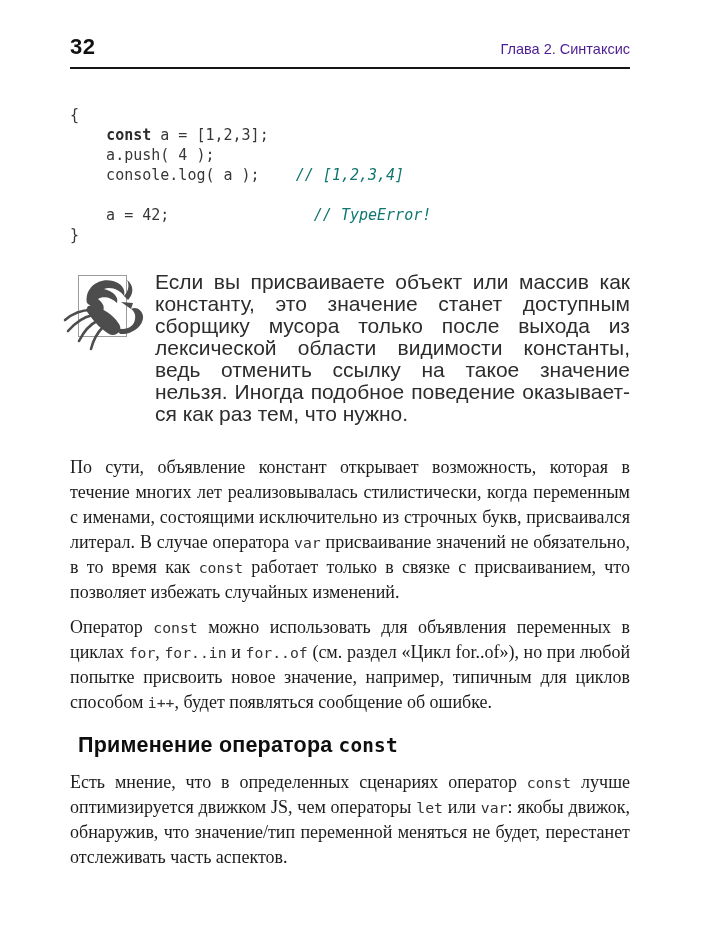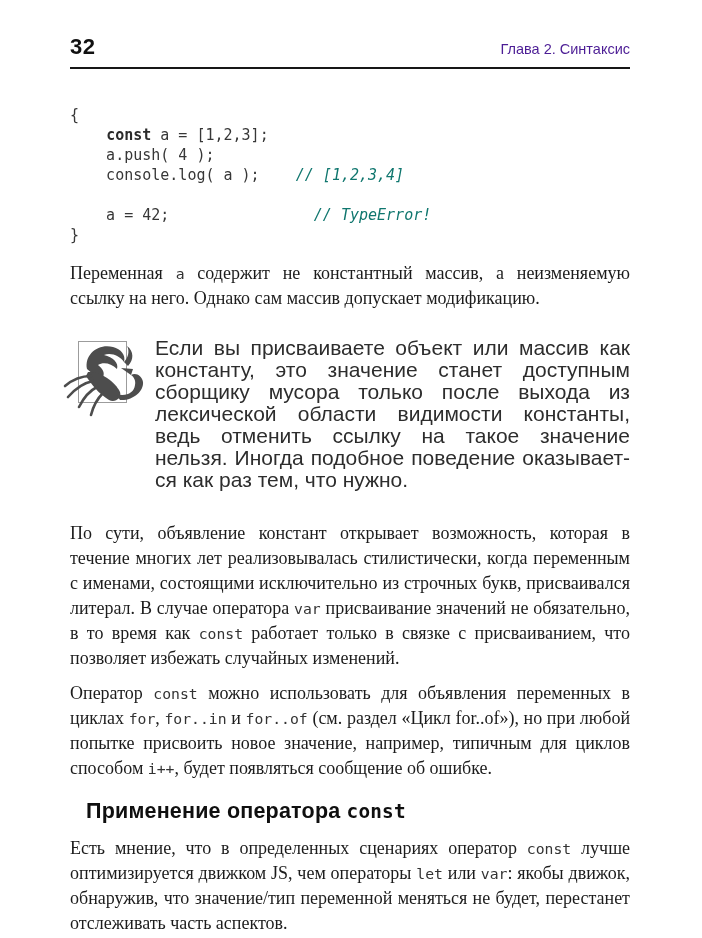--- a/index.html
+++ b/index.html
@@ -69,21 +69,21 @@
   .note-iconbox svg { position: absolute; left: -16px; top: -4px; overflow: visible; }
   .note-spacer { flex: 0 0 28px; }
   .note-text {
     font-family: "Liberation Sans", sans-serif;
     font-size: 21px; line-height: 22px;
     text-align: justify;
     color: #2d2d2d;
   }
   
   .heading {
-    margin: 18px 0 12px 16px;
+    margin: 18px 0 12px 8px;
     font-family: "Liberation Sans", sans-serif;
     font-weight: bold;
     font-size: 21.5px;
     color: #0f0f0f;
     letter-spacing: 0.2px;
     text-align: left;
   }
   .heading .run-mono { font-weight: bold; font-size: 0.9em; color: #0f0f0f; }
 </style>
 </head>
@@ -91,21 +91,20 @@
 
 <div class="page">
 
   <div class="hdr">
     <span class="pagenum">32</span>
     <span class="chapter">Глава 2. Синтаксис</span>
   </div>
 
   <pre class="code"><div><span>{</span></div><div><span>    </span><span class="run-bold">const</span><span> a = [1,2,3];</span></div><div><span>    a.push( 4 );</span></div><div><span>    console.log( a );    </span><span class="run-italic">// [1,2,3,4]</span></div><div>&nbsp;</div><div><span>    a = 42;                </span><span class="run-italic">// TypeError!</span></div><div><span>}</span></div></pre>
 
-  <p class="body-par"><span>Переменная </span><span class="run-mono">a</span><span> содержит не константный массив, а неизменяемую ссылку на него. Однако сам массив допускает модификацию.</span></p>
 
   <div class="note">
     <div class="note-iconbox">
       <svg width="88" height="86" viewBox="0 0 88 86" aria-hidden="true">
         <g fill="#4d4d4d">
 
           <path d="M24 31 C21 16 36 5 50 9 C58 11 63 17 61 24 C57 18 48 14 41 17 C50 19 56 25 54 31 C48 25 40 24 35 27 C40 31 42 35 40 39 L31 37 Z"></path>
 
           <path d="M61 24 C65 20 67 13 64 8 C71 13 71 22 65 28 Z"></path>
 

